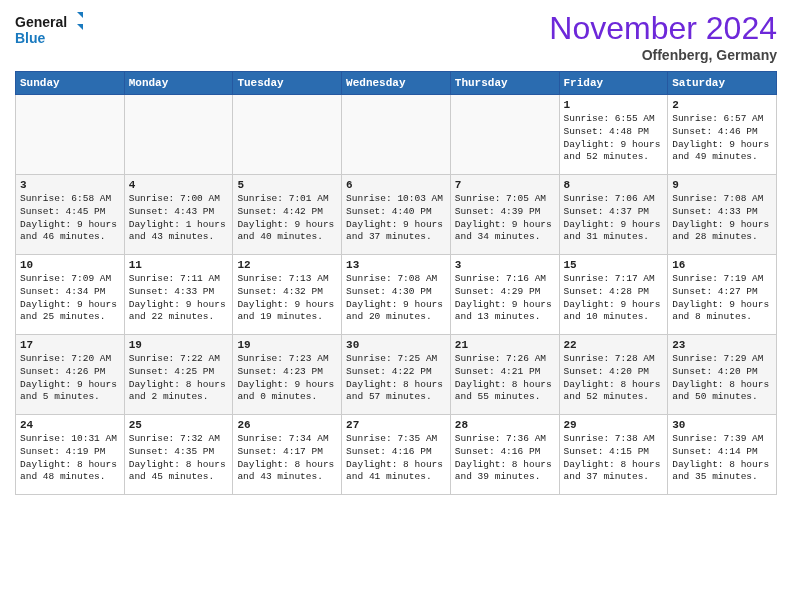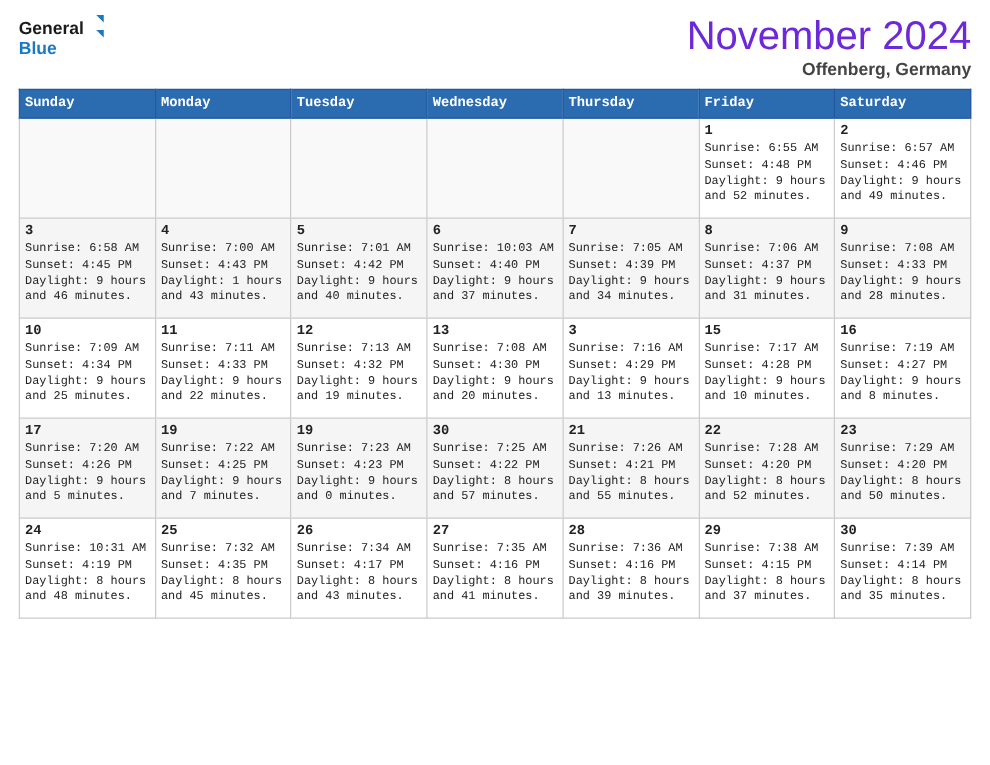--- a/index.html
+++ b/index.html
@@ -257,21 +257,21 @@
             <span>Sunrise: 7:20 AM</span><br>
             <span>Sunset: 4:26 PM</span><br>
             <span>Daylight: 9 hours and 5 minutes.</span>
           </div>
         </td>
           <td>
           <span class="day-number">19</span>
           <div class="cell-content">
             <span>Sunrise: 7:22 AM</span><br>
             <span>Sunset: 4:25 PM</span><br>
-            <span>Daylight: 9 hours and 7 minutes.</span>
+            <span>Daylight: 8 hours and 2 minutes.</span>
           </div>
         </td>
           <td>
           <span class="day-number">19</span>
           <div class="cell-content">
             <span>Sunrise: 7:23 AM</span><br>
             <span>Sunset: 4:23 PM</span><br>
             <span>Daylight: 9 hours and 0 minutes.</span>
           </div>
         </td>

